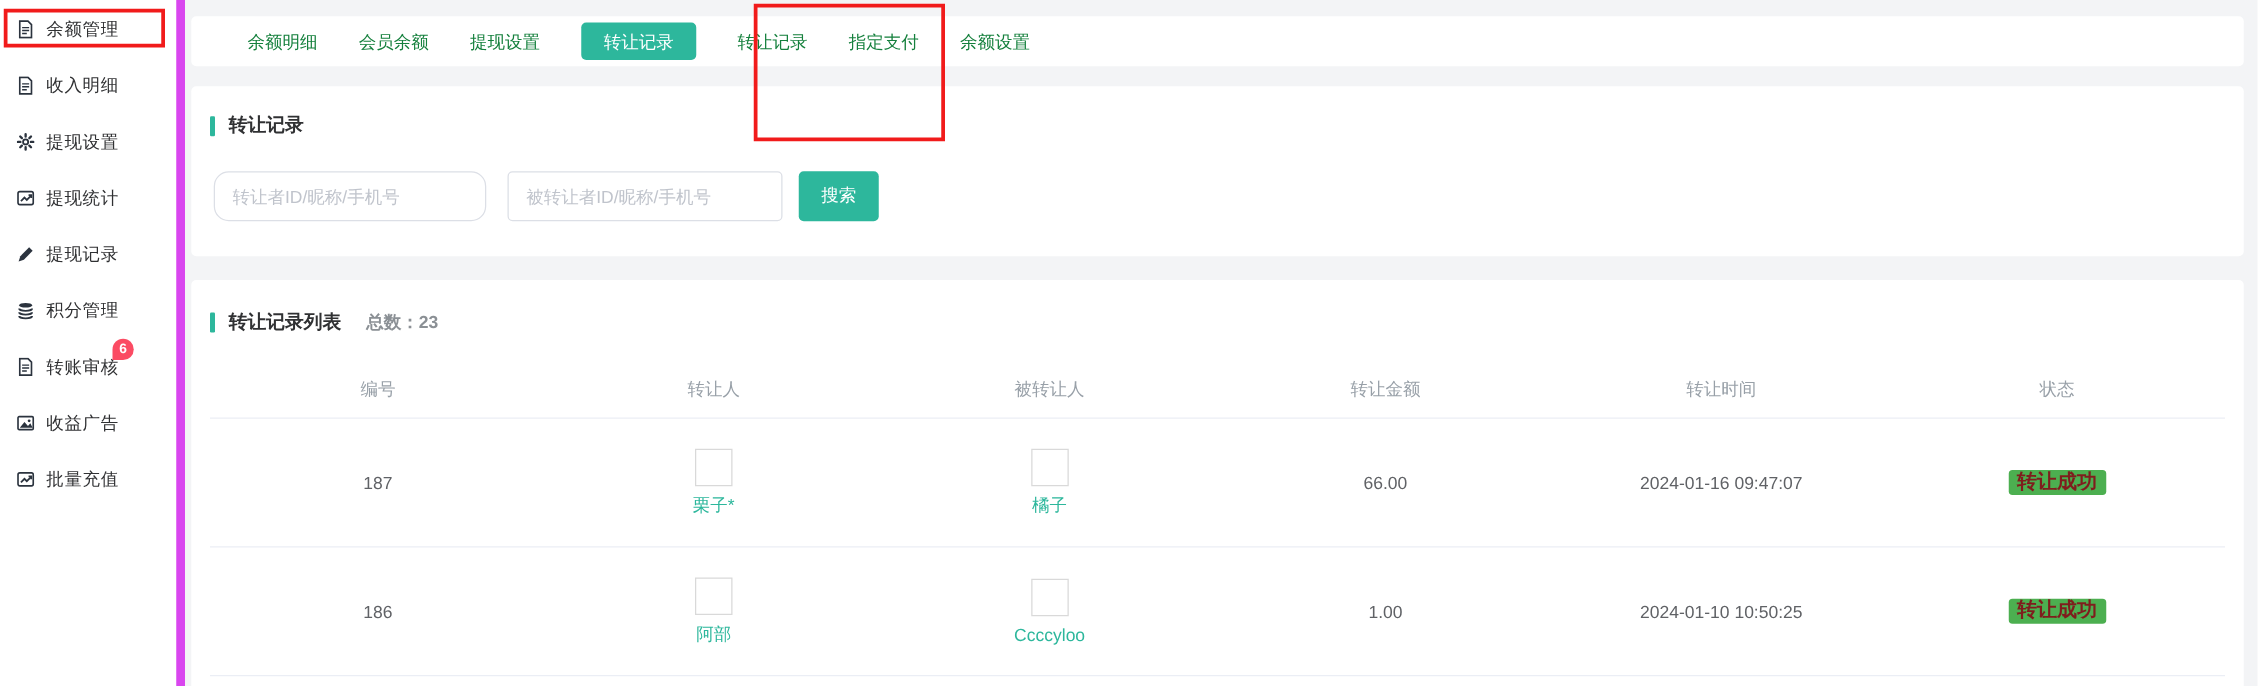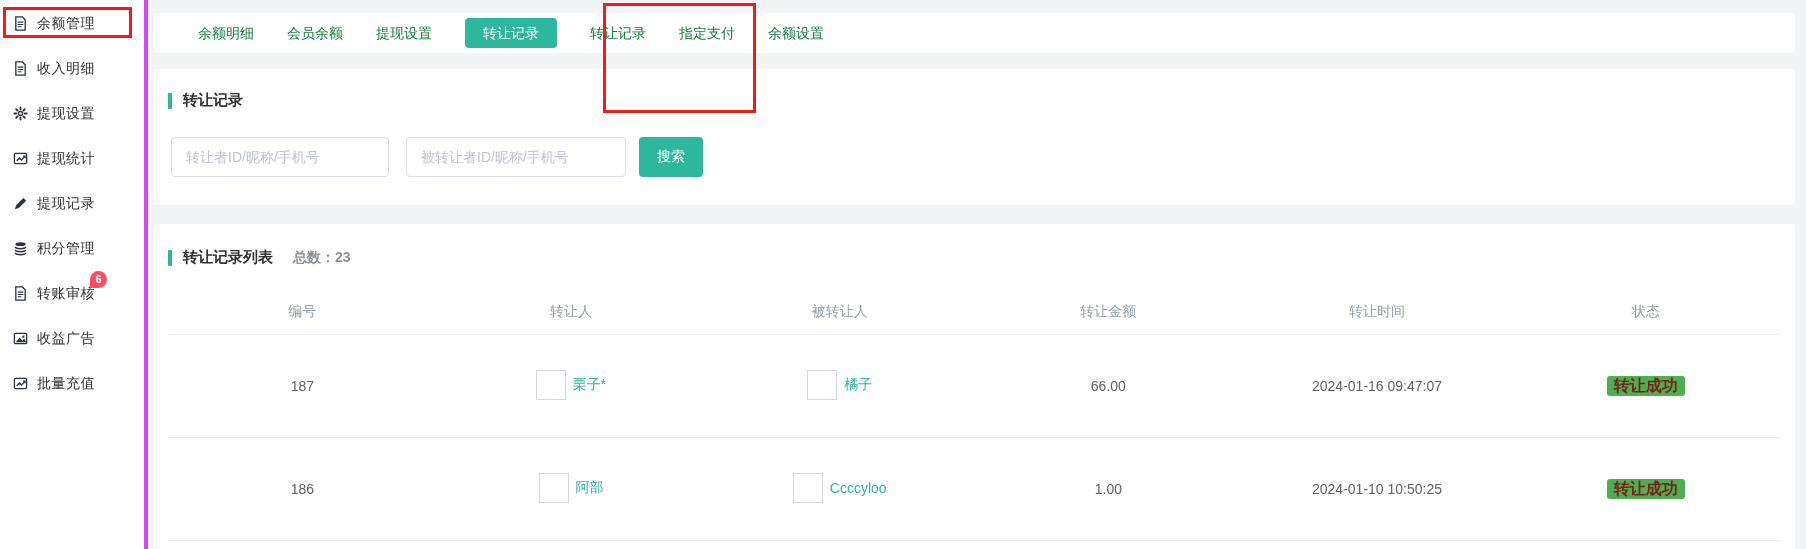--- a/index.html
+++ b/index.html
@@ -4,21 +4,21 @@
 <style>
   * { margin:0; padding:0; box-sizing:border-box; }
   html,body { width:1806px; height:549px; overflow:hidden; }
   body {
     font-family:"Liberation Sans","DejaVu Sans",sans-serif;
     background:#f3f4f6; color:#303133; position:relative; font-size:14px;
   }
   
   .sidebar {
     position:absolute; left:0; top:0; width:148px; height:549px;
-    background:#fff; border-right:4px solid #d946ef; padding-top:1px; z-index:2;
+    background:#fff; border-right:7px solid #d946ef; padding-top:1px; z-index:2;
   }
   .side-item {
     height:45px; display:flex; align-items:center; padding-left:12px;
     cursor:pointer; position:relative; color:#303133;
   }
   .side-item .icn { width:16px; height:16px; margin-right:9px; flex:0 0 16px; display:flex; align-items:center; justify-content:center; }
   .side-item .icn svg { width:15px; height:15px; }
   .side-item .lbl { font-size:14px; letter-spacing:.5px; }
   .notify-badge {
     position:absolute; left:90px; top:0px; min-width:17px; height:17px;
@@ -42,38 +42,38 @@
   .sec-title .bar { width:4px; height:16px; background:#2db79c; margin-right:11px; border-radius:1px; }
   .sec-title .txt { font-size:15px; font-weight:bold; color:#303133; }
   .search-title { position:absolute; left:15px; top:22px; }
   .search-row { position:absolute; left:18px; top:68px; display:flex; align-items:center; }
   .inp {
     height:40px; border:1px solid #dcdfe6; border-radius:4px; background:#fff;
     font-size:14px; color:#606266; padding:0 14px; outline:none;
     font-family:"Liberation Sans","DejaVu Sans",sans-serif;
   }
   .inp::placeholder { color:#c0c4cc; }
-  .inp-from { width:218px; margin-right:17px; }
+  .inp-from { width:218px; margin-right:17px;border-radius:12px; }
   .inp-to   { width:220px; margin-right:13px; }
   .btn-search {
     height:40px; min-width:64px; padding:0 17px; background:#2db79c; color:#fff;
     border:none; border-radius:4px; font-size:14px; cursor:pointer;
     font-family:"Liberation Sans","DejaVu Sans",sans-serif;
   }
   
   .panel-list { top:224px; height:340px; }
   .list-title { position:absolute; left:15px; top:24px; }
   .total { margin-left:20px; font-size:14px; color:#8b9095; font-weight:bold; }
   .tbl { position:absolute; left:15px; right:15px; top:66px; }
   .trow { display:flex; align-items:center; border-bottom:1px solid #ebeef5; }
   .trow.head { height:45px; }
   .trow.body { height:103px; }
   .tcell { flex:1 1 0; text-align:center; font-size:14px; color:#606266; }
   .head .tcell { color:#98a0a8; }
-  .person { display:inline-flex; align-items:center; gap:7px; }
+  .person { display:inline-flex; flex-direction:column; align-items:center; gap:7px; }
   .avatar {
     width:30px; height:30px; border:1px solid #d9d9d9; background:#fff; padding:1px;
   }
   .avatar .pic { width:100%; height:100%; }
   .pic-r1a { background:radial-gradient(circle at 55% 30%, #3a3a3a 0 36%, #f3ead8 38%, #efe3cd 100%); }
   .pic-r1b { background:linear-gradient(135deg,#e8a13c 0%, #c96a2e 55%, #8f3c20 100%); }
   .pic-r2a { background:radial-gradient(circle at 50% 42%, #f1b9c4 0 42%, #ecdcd6 44%, #e5d3cc 100%); }
   .pic-r2b { background:linear-gradient(135deg,#b9bfc2 0%, #8a9094 50%, #5f6366 100%); }
   .plink { color:#2db79c; font-size:14px; cursor:pointer; }
   .status-badge {

